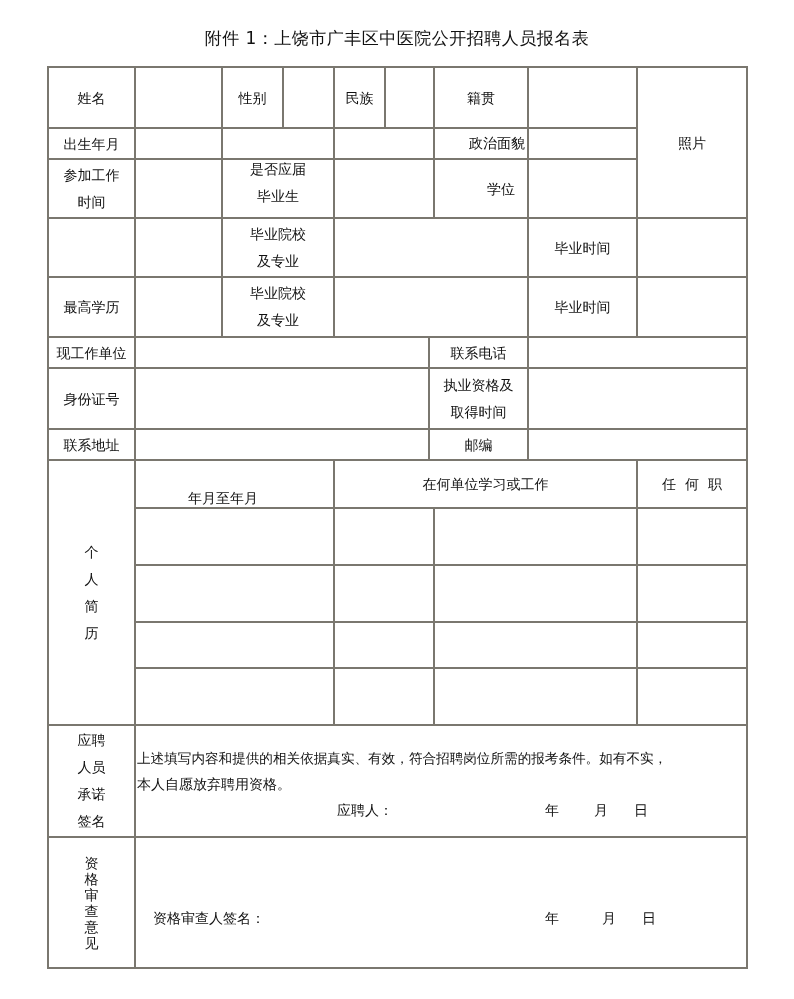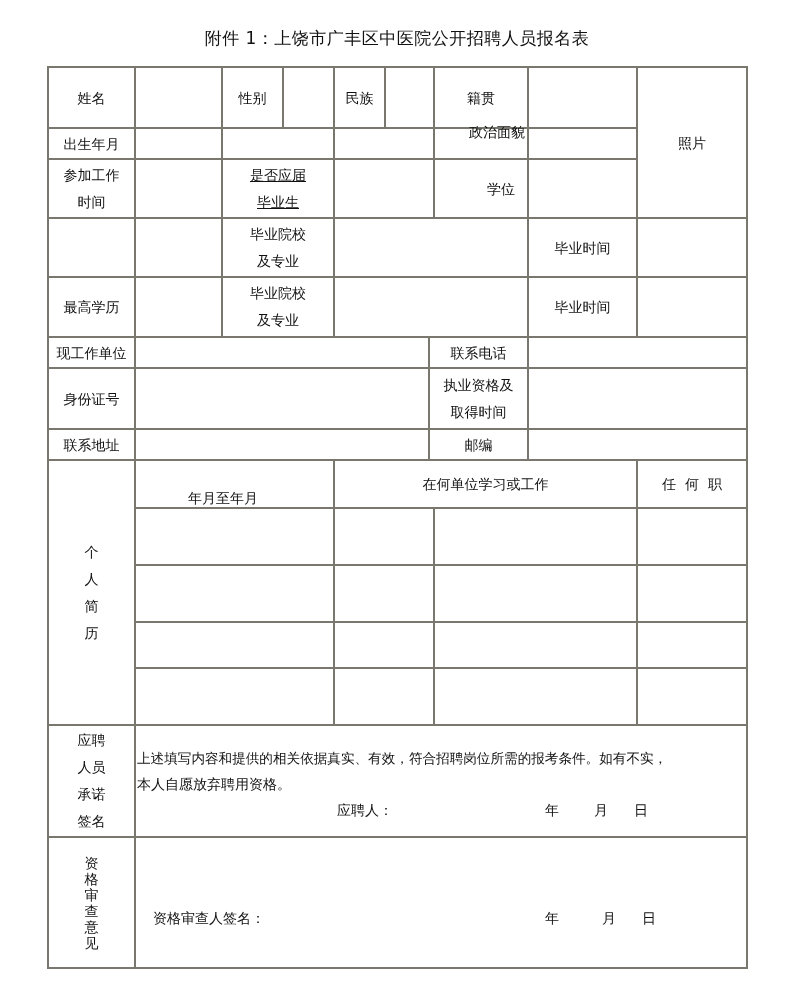--- a/index.html
+++ b/index.html
@@ -65,29 +65,29 @@
   <div class="cell field" style="left:386px;top:68px;width:47px;height:59px;"></div>
   <div class="cell" style="left:435px;top:68px;width:92px;height:59px;">籍贯</div>
   <div class="cell field" style="left:529px;top:68px;width:107px;height:59px;"></div>
   <div class="cell field" style="left:638px;top:68px;width:108px;height:149px;">
     <span>照片</span>
   </div>
 
   <div class="cell" style="left:49px;top:129px;width:85px;height:29px;">出生年月</div>
   <div class="cell field" style="left:136px;top:129px;width:85px;height:29px;"></div>
   <div class="cell field" style="left:335px;top:129px;width:98px;height:29px;"></div>
-  <div class="cell" style="left:435px;top:117px;width:92px;height:29px;padding-left:32px;">政治面貌</div>
+  <div class="cell" style="left:435px;top:128px;width:92px;height:29px;padding-left:32px;">政治面貌</div>
   <div class="cell field" style="left:529px;top:129px;width:107px;height:29px;"></div>
 
   <div class="cell vert" style="left:49px;top:160px;width:85px;height:57px;">
     <span>参加工作</span>
     <span>时间</span>
   </div>
   <div class="cell field" style="left:136px;top:160px;width:85px;height:57px;"></div>
-  <div class="cell vert" style="left:223px;top:166px;width:110px;height:45px;text-decoration:underline;">
+  <div class="cell vert" style="left:223px;top:160px;width:110px;height:45px;">
     <span>是否应届</span>
     <span>毕业生</span>
   </div>
   <div class="cell field" style="left:335px;top:160px;width:98px;height:57px;"></div>
   <div class="cell" style="left:435px;top:160px;width:92px;height:57px;margin-left:20px;">学位</div>
   <div class="cell field" style="left:529px;top:160px;width:107px;height:57px;"></div>
 
   <div class="cell field" style="left:136px;top:219px;width:85px;height:57px;"></div>
   <div class="cell vert" style="left:223px;top:219px;width:110px;height:57px;">
     <span>毕业院校</span>

